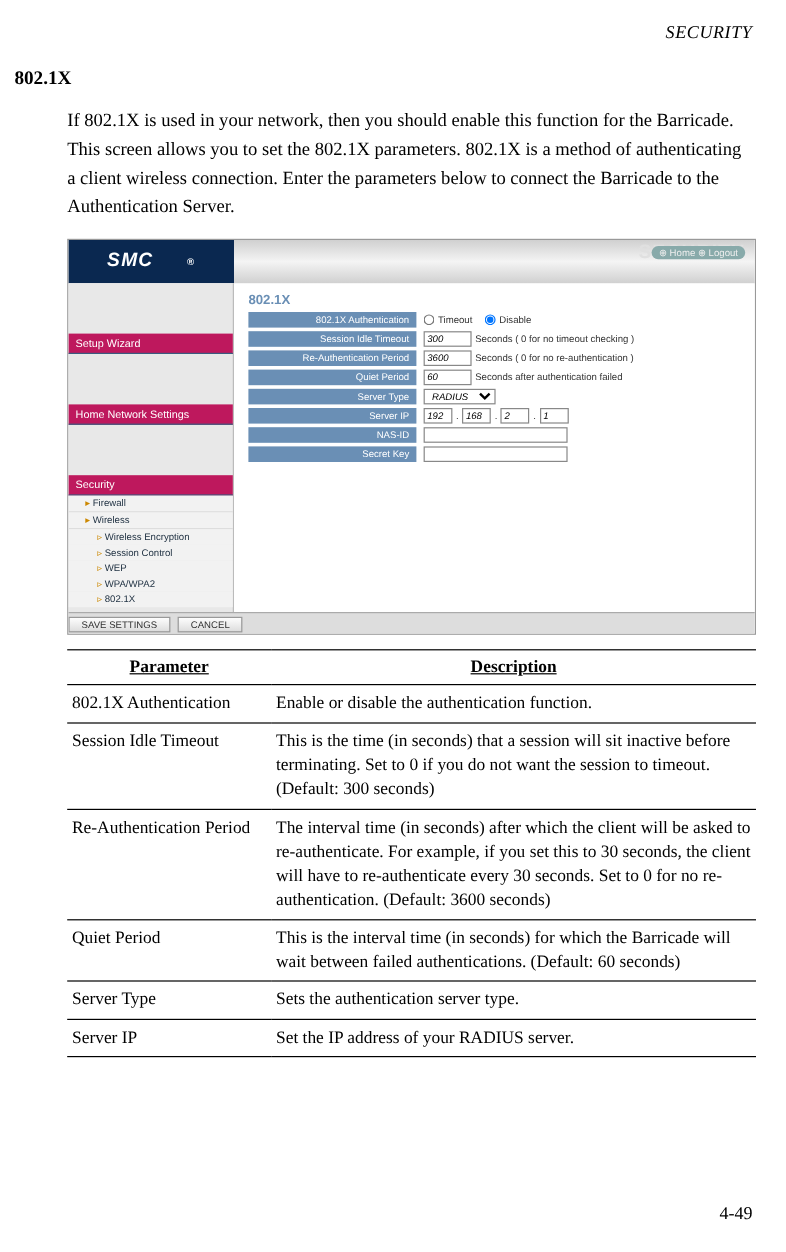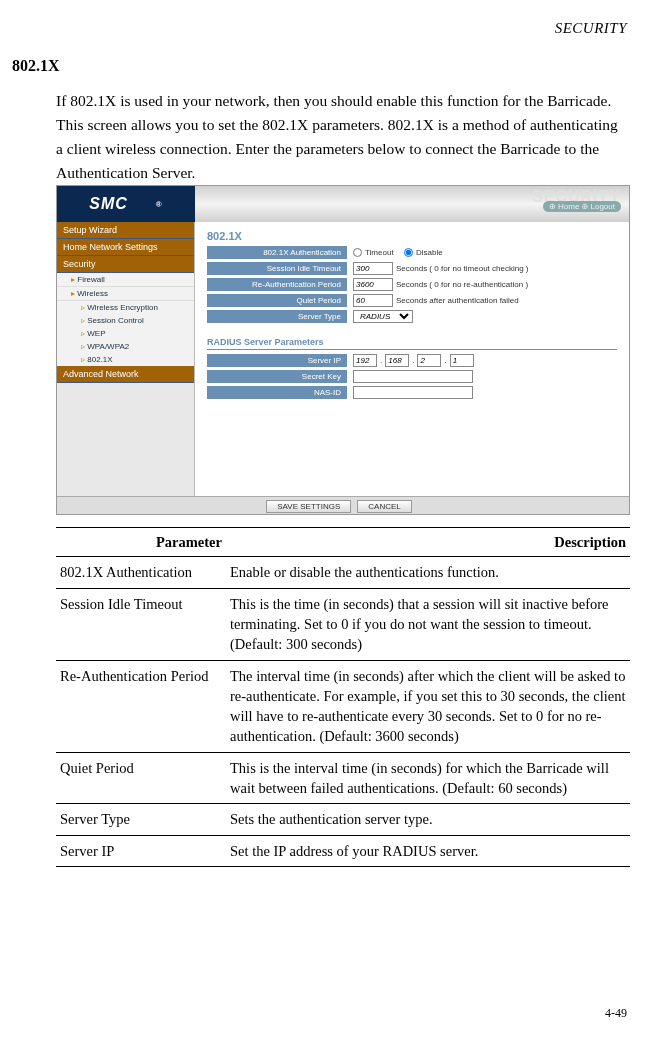--- a/index.html
+++ b/index.html
@@ -22,20 +22,21 @@
     }
     .section-title {
       font-weight: bold;
       font-size: 16px;
       margin-bottom: 14px;
     }
     .intro-text {
       font-size: 15.5px;
       line-height: 1.55;
       margin-left: 44px;
+      margin-bottom: 14px;
     }
     .screenshot {
       margin-left: 44px;
       width: 574px;
       height: 330px;
       border: 1px solid #999;
       background: #fff;
       font-family: Verdana, Arial, sans-serif;
       font-size: 8px;
       position: relative;
@@ -69,39 +70,40 @@
       right: 8px;
       top: 2px;
       color: #e0e0e0;
       font-size: 16px;
       font-weight: bold;
       letter-spacing: 1px;
     }
     .ss-banner-links {
       position: absolute;
       right: 8px;
-      bottom: 10px;
+      bottom: 20px;
       color: #eee;
       background: #8aa;
       border-radius: 6px;
       padding: 1px 6px;
       font-size: 8px;
     }
     .ss-body { display: flex; height: 274px; }
     .ss-nav {
       width: 138px;
       background: #e8e8e8;
       border-right: 1px solid #bbb;
     }
     .nav-section {
-      background: #a16207;
+      background: #be185d;
       color: #fff;
       padding: 3px 6px;
       font-size: 9px;
       border-bottom: 1px solid #3a5a7f;
+      margin-top: 42px;
     }
     .nav-sub {
       padding: 2px 6px 2px 14px;
       font-size: 8px;
       color: #234;
       border-bottom: 1px solid #ddd;
       background: #f2f2f2;
     }
     .nav-sub.bullet::before { content: "▸ "; color: #c80; }
     .nav-sub2 {
@@ -154,58 +156,59 @@
       font-weight: bold;
       margin: 14px 0 4px 0;
       border-bottom: 1px solid #6a8fb5;
       padding-bottom: 2px;
     }
     .ss-footer {
       height: 20px;
       background: #ddd;
       border-top: 1px solid #aaa;
       display: flex;
-      justify-content: center;
+      justify-content: flex-start;
       align-items: center;
       padding-right: 8px;
       gap: 6px;
     }
     .ss-btn {
       background: linear-gradient(#fdfdfd,#ddd);
       border: 1px solid #999;
       font-size: 8px;
       padding: 1px 10px;
       color: #333;
     }
     .param-table {
       margin-left: 44px;
       margin-top: 12px;
       width: 574px;
       border-collapse: collapse;
       font-size: 14.5px;
       line-height: 1.4;
     }
     .param-table thead th {
-      text-align: right;
+      text-align: center;
       font-weight: bold;
       border-top: 1.5px solid #000;
       border-bottom: 1.5px solid #000;
       padding: 4px 4px;
+      text-decoration: underline;
     }
     .param-table thead th:first-child { width: 170px; }
     .param-table tbody td {
       vertical-align: top;
       padding: 5px 4px;
       border-bottom: 0.5px solid #000;
     }
     .page-number {
       position: absolute;
       bottom: 22px;
       right: 28px;
-      font-size: 12px;
+      font-size: 15px;
       text-align: center;
     }
   </style>
 </head>
 <body>
 
 <div class="header-label">SECURITY</div>
 <div class="section-title">802.1X</div>
 <div class="intro-text">If 802.1X is used in your network, then you should enable this function for the Barricade. This screen allows you to set the 802.1X parameters. 802.1X is a method of authenticating a client wireless connection. Enter the parameters below to connect the Barricade to the Authentication Server.</div>
 
@@ -273,39 +276,38 @@
       </div>
       <div class="ss-form-row">
         <div class="ss-form-label">Server Type</div>
         <div class="ss-form-val">
           <select class="ss-input" style="width:60px">
             <option>RADIUS</option>
           </select>
         </div>
       </div>
 
-      <div class="ss-subhead">RADIUS Server Parameters</div>
 
       <div class="ss-form-row">
         <div class="ss-form-label">Server IP</div>
         <div class="ss-form-val">
           <input class="ss-input" style="width: 24px;" value="192"> .
           <input class="ss-input" style="width: 24px;" value="168"> .
           <input class="ss-input" style="width: 24px;" value="2"> .
           <input class="ss-input" style="width: 24px;" value="1">
         </div>
       </div>
       <div class="ss-form-row">
+        <div class="ss-form-label">NAS-ID</div>
+        <div class="ss-form-val">
+          <input class="ss-input" style="width: 120px;">
+        </div>
+      </div>
+      <div class="ss-form-row">
         <div class="ss-form-label">Secret Key</div>
-        <div class="ss-form-val">
-          <input class="ss-input" style="width: 120px;">
-        </div>
-      </div>
-      <div class="ss-form-row">
-        <div class="ss-form-label">NAS-ID</div>
         <div class="ss-form-val">
           <input class="ss-input" style="width: 120px;">
         </div>
       </div>
     </div>
   </div>
   <div class="ss-footer">
     <button class="ss-btn">SAVE SETTINGS</button>
     <button class="ss-btn">CANCEL</button>
   </div>
@@ -314,21 +316,21 @@
 <table class="param-table">
   <thead>
     <tr>
       <th>Parameter</th>
       <th>Description</th>
     </tr>
   </thead>
   <tbody>
     <tr>
         <td>802.1X Authentication</td>
-        <td>Enable or disable the authentications function.</td>
+        <td>Enable or disable the authentication function.</td>
       </tr>
     <tr>
         <td>Session Idle Timeout</td>
         <td>This is the time (in seconds) that a session will sit inactive before terminating. Set to 0 if you do not want the session to timeout. (Default: 300 seconds)</td>
       </tr>
     <tr>
         <td>Re-Authentication Period</td>
         <td>The interval time (in seconds) after which the client will be asked to re-authenticate. For example, if you set this to 30 seconds, the client will have to re-authenticate every 30 seconds. Set to 0 for no re-authentication. (Default: 3600 seconds)</td>
       </tr>
     <tr>

